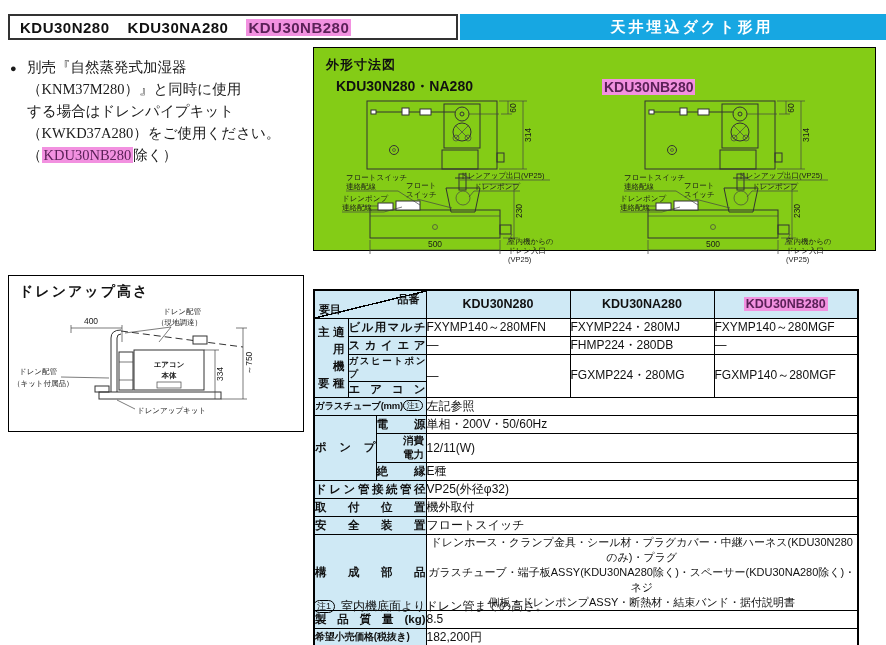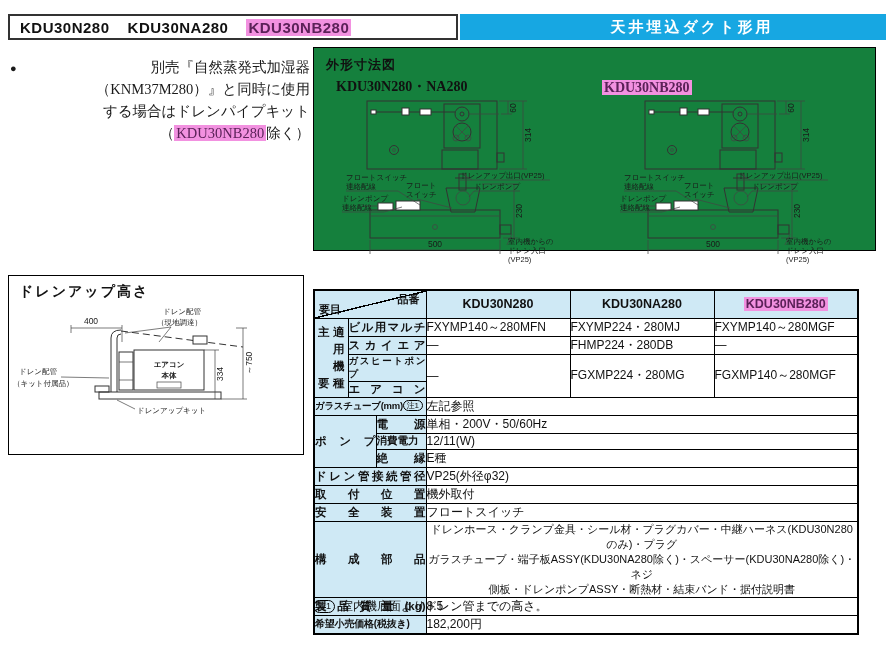--- a/index.html
+++ b/index.html
@@ -14,36 +14,36 @@
   .cat-box{left:460px;top:14px;width:432px;height:26px;background:#17a7e2;display:flex;
            align-items:center;justify-content:center;padding-left:16px;}
   .cat-box span{color:#fff;font-weight:bold;font-size:15px;letter-spacing:3px;}
 
   .hl{background:#f291e0;color:#5b2158;padding:0 2px;}
 
   
   .notice{left:10px;top:56px;width:300px;font-family:"Liberation Serif","DejaVu Serif",serif;
           font-size:14.5px;line-height:22px;color:#1a1a1a;}
   .notice .b{position:absolute;left:0;top:1px;font-size:11px;}
-  .notice .txt{padding-left:17px;text-align:right;}
-
-  
-  .outline-box{left:313px;top:47px;width:563px;height:204px;border:1.5px solid #000;box-sizing:border-box;background:#15803d;}
+  .notice .txt{padding-left:17px;}
+
+  
+  .outline-box{left:313px;top:47px;width:563px;height:204px;border:1.5px solid #000;box-sizing:border-box;background:#84cc16;}
   .outline-title{left:12px;top:8px;font-size:13px;font-weight:600;letter-spacing:1px;}
-  .sub-model{font-size:14px;font-weight:bold;font-family:Liberation Serif, serif;}
+  .sub-model{font-size:14px;font-weight:bold;}
 
   svg .ln{stroke:#333;stroke-width:1;fill:none;}
   svg .thin{stroke:#444;stroke-width:.7;fill:none;}
   svg .fillw{fill:#fff;stroke:#333;stroke-width:1;}
   svg text{font-family:"Liberation Sans","DejaVu Sans",sans-serif;fill:#1a1a1a;}
   svg .lab{font-size:7.5px;}
   svg .dim{font-size:8.5px;}
 
   
-  .drainup-box{left:8px;top:275px;width:296px;height:180px;border:1.5px solid #000;box-sizing:border-box;background:#fff;}
+  .drainup-box{left:8px;top:275px;width:296px;height:157px;border:1.5px solid #000;box-sizing:border-box;background:#fff;}
   .drainup-title{left:10px;top:7px;font-size:14px;font-weight:bold;letter-spacing:2px;}
 
   
   .spec{position:absolute;left:313px;top:289px;width:544px;border-collapse:collapse;border:2px solid #000;table-layout:fixed;}
   .spec td{border:1px solid #000;box-sizing:border-box;overflow:hidden;padding:0;}
   .lbl{background:#cfe9f5;font-weight:bold;font-size:11.5px;}
   .jl{text-align:justify;text-align-last:justify;padding:0 4px;}
   .val{text-align:left;font-size:12px;font-weight:500;background:#fff;}
   .mdl{text-align:center;font-size:12.5px;font-weight:bold;}
   .r28{height:28px;} .r18{height:18px;} .r17{height:17px;} .r16{height:16px;} .r48{height:48px;}
@@ -73,20 +73,21 @@
   <div class="abs cat-box">
     <span>天井埋込ダクト形用</span>
   </div>
 
   <div class="abs notice">
     <span class="b">●</span>
     <div class="txt">
       <div>別売『自然蒸発式加湿器</div>
       <div>（KNM37M280）』と同時に使用</div>
       <div>する場合はドレンパイプキット</div>
+      <div>（KWKD37A280）をご使用ください。</div>
       <div><span>（</span><span class="hl">KDU30NB280</span><span>除く）</span></div>
     </div>
   </div>
 
   <div class="abs outline-box">
     <div class="abs outline-title">外形寸法図</div>
     <div class="abs sub-model" style="left:22px;top:30px;">KDU30N280・NA280</div>
     <div class="abs" style="left:288px;top:30px;"><span class="hl sub-model">KDU30NB280</span></div>
 
     <svg class="abs" style="left:8px;top:50px;" width="277" height="182" viewBox="0 0 277 182">
@@ -330,21 +331,21 @@
     <tr class="r16">
       <td colspan="3" class="lbl hlbl"><span>ガラスチューブ(mm)</span><span class="badge">注1</span></td>
       <td colspan="3" class="val">左記参照</td>
     </tr>
     <tr class="r16">
       <td rowspan="3" colspan="2" class="lbl jl">ポンプ</td>
       <td class="lbl jl">電源</td>
       <td colspan="3" class="val">単相・200V・50/60Hz</td>
     </tr>
     <tr class="r16">
-      <td class="lbl" style="font-size:10.5px;text-align:left;">消費電力</td>
+      <td class="lbl" style="font-size:10.5px;text-align:center;padding-left:25px;">消費電力</td>
       <td colspan="3" class="val">12/11(W)</td>
     </tr>
     <tr class="r16">
       <td class="lbl jl">絶縁</td>
       <td colspan="3" class="val">E種</td>
     </tr>
     <tr class="r17">
       <td colspan="3" class="lbl jl">ドレン管接続管径</td>
       <td colspan="3" class="val">VP25(外径φ32)</td>
     </tr>

